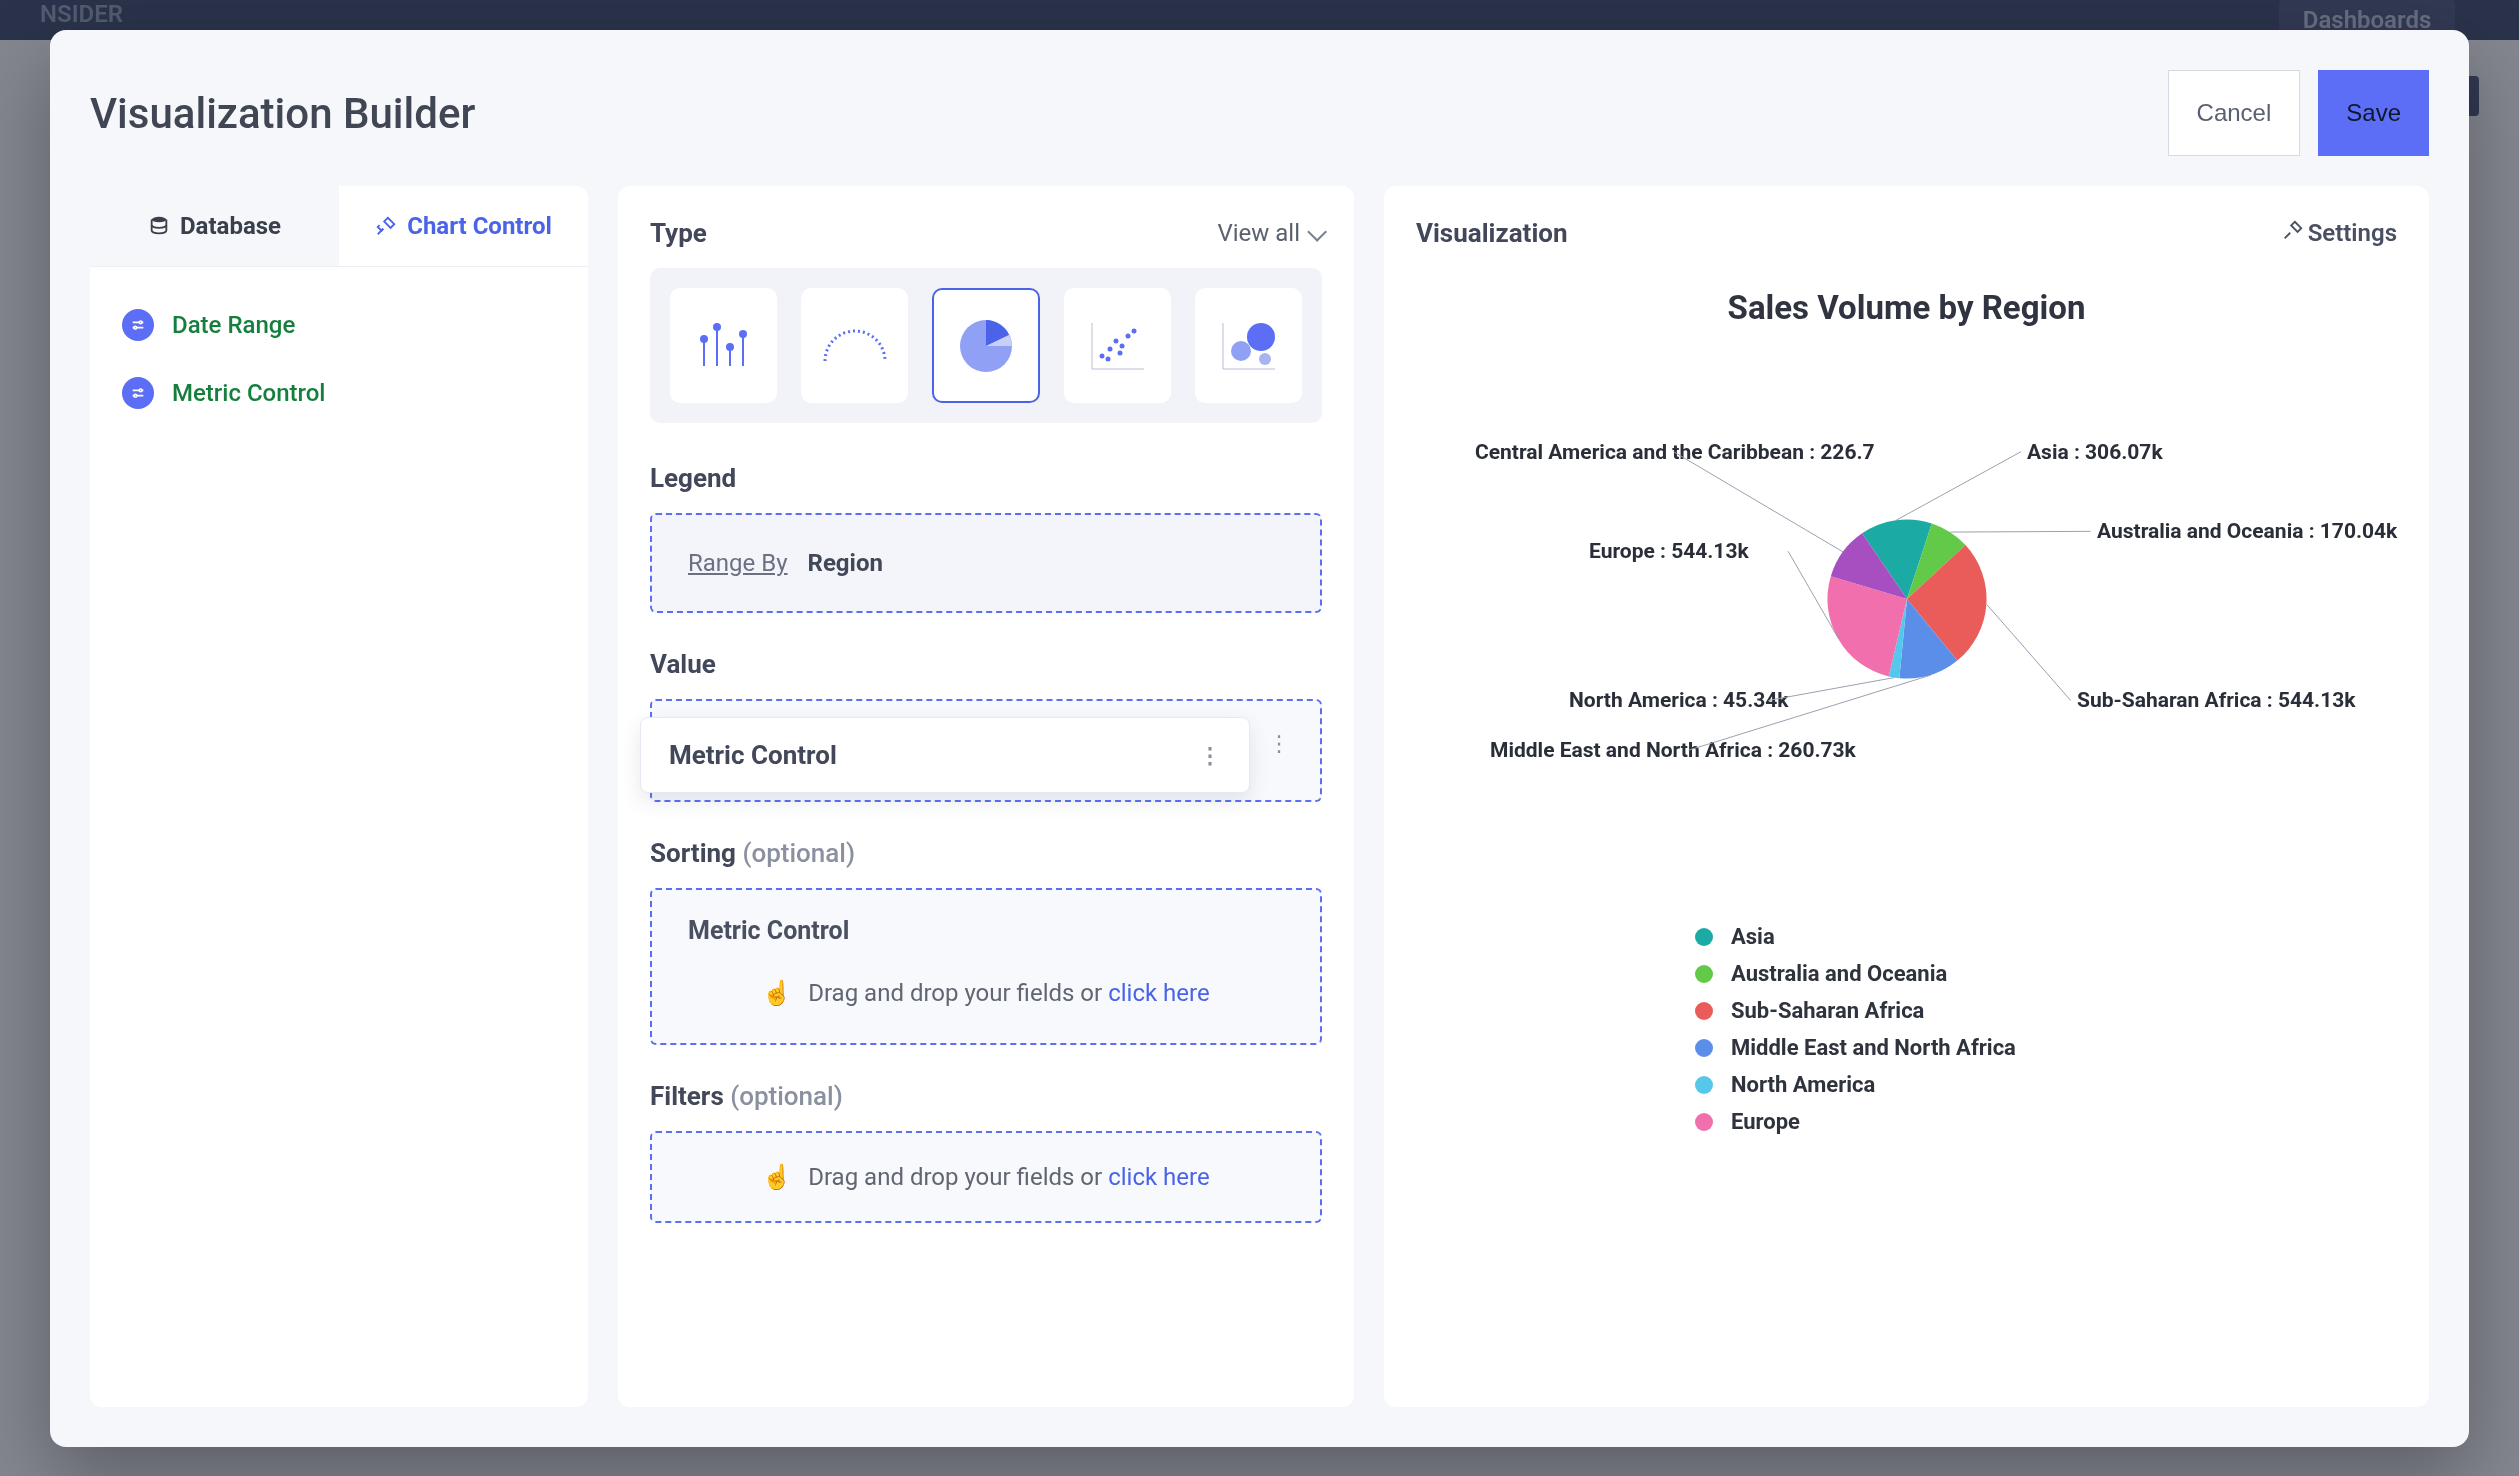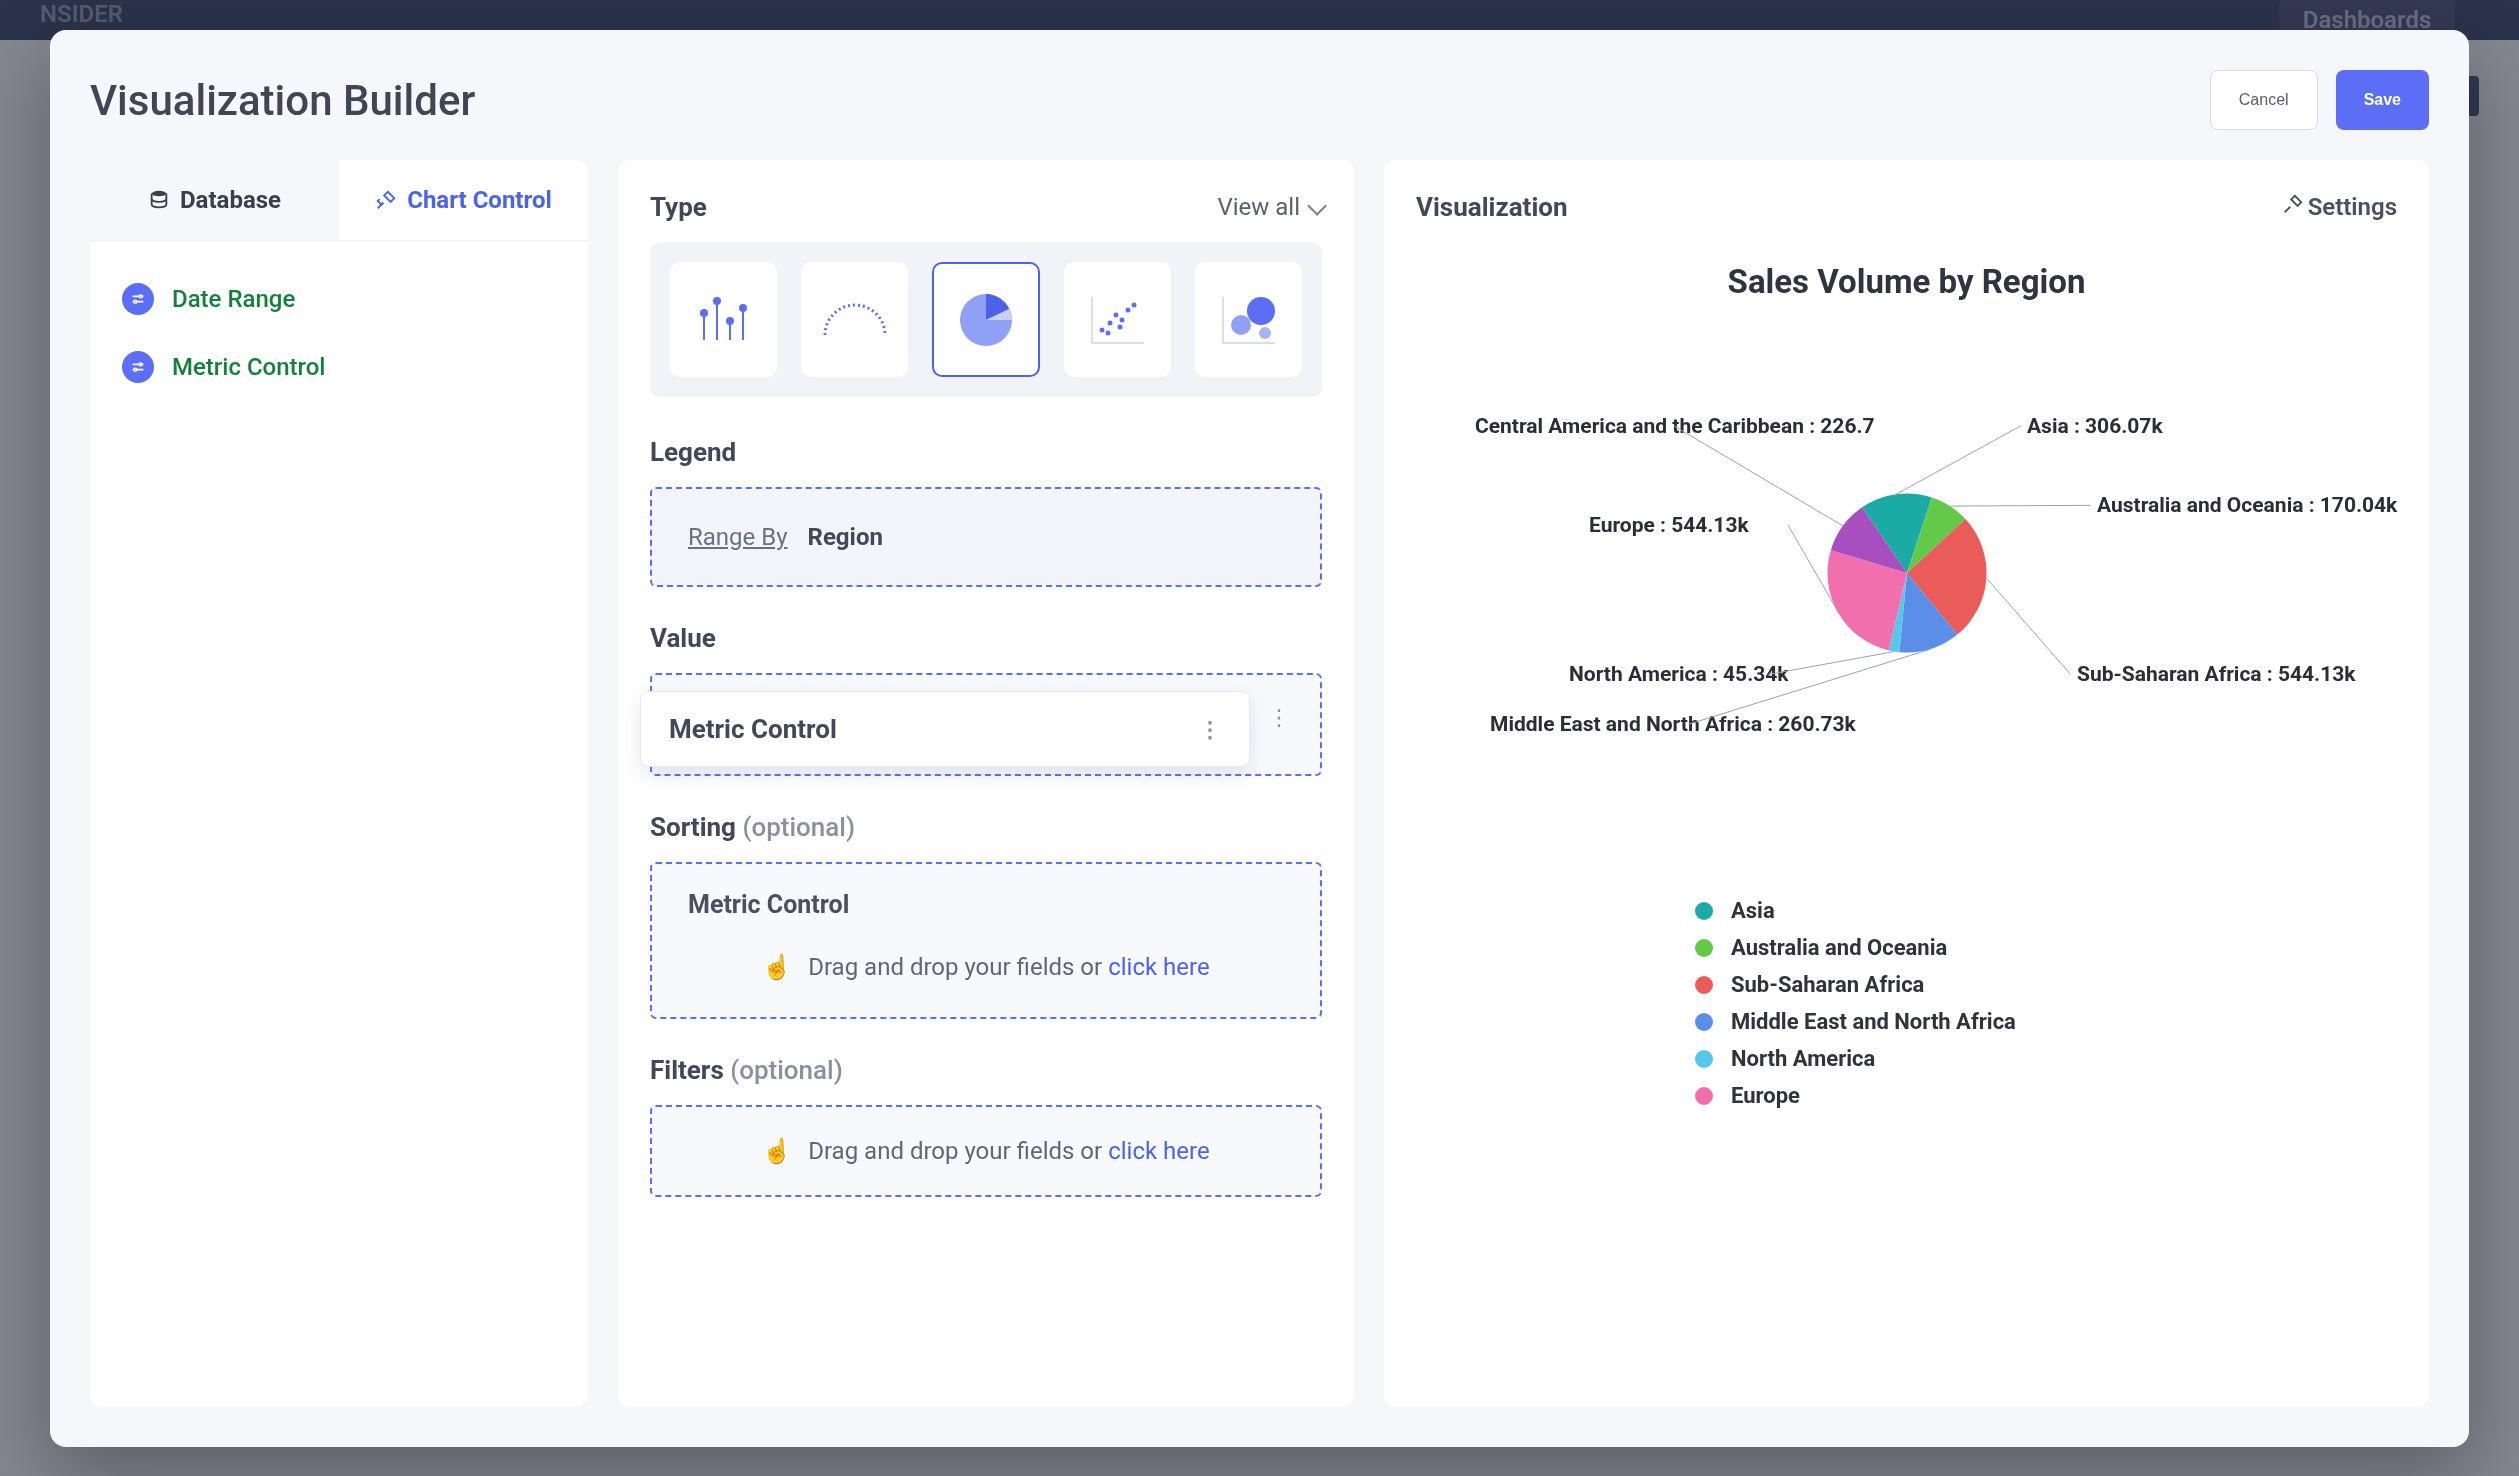--- a/index.html
+++ b/index.html
@@ -60,29 +60,29 @@
   align-items: center;
   margin-bottom: 30px;
 }
 .modal-title {
   font-size: 42px;
   font-weight: 500;
   color: #404653;
 }
 .modal-actions { display: flex; gap: 18px; }
 .btn {
-  padding: 20px 28px;
-  border-radius: 8px;
-  font-size: 16px;
+  padding: 28px 28px;
+  border-radius: 0;
+  font-size: 24px;
   font-weight: 500;
   cursor: pointer;
   border: none;
 }
 .btn-cancel { background: #fff; color: #5a6070; border: 1px solid #d7dae2; }
-.btn-save { background: #5b6ef5; color: #ffffff; font-weight: bold; }
+.btn-save { background: #5b6ef5; color: #0f172a; }
 
 .modal-body { flex: 1; display: flex; gap: 30px; min-height: 0; }
 .panel { background: #fff; border-radius: 12px; display: flex; flex-direction: column; }
 .panel-left { width: 498px; }
 .panel-mid { width: 736px; padding: 32px; overflow: hidden; }
 .panel-right { flex: 1; padding: 32px; }
 
 .left-tabs {
   display: flex;
   border-bottom: 1px solid #eceef3;

